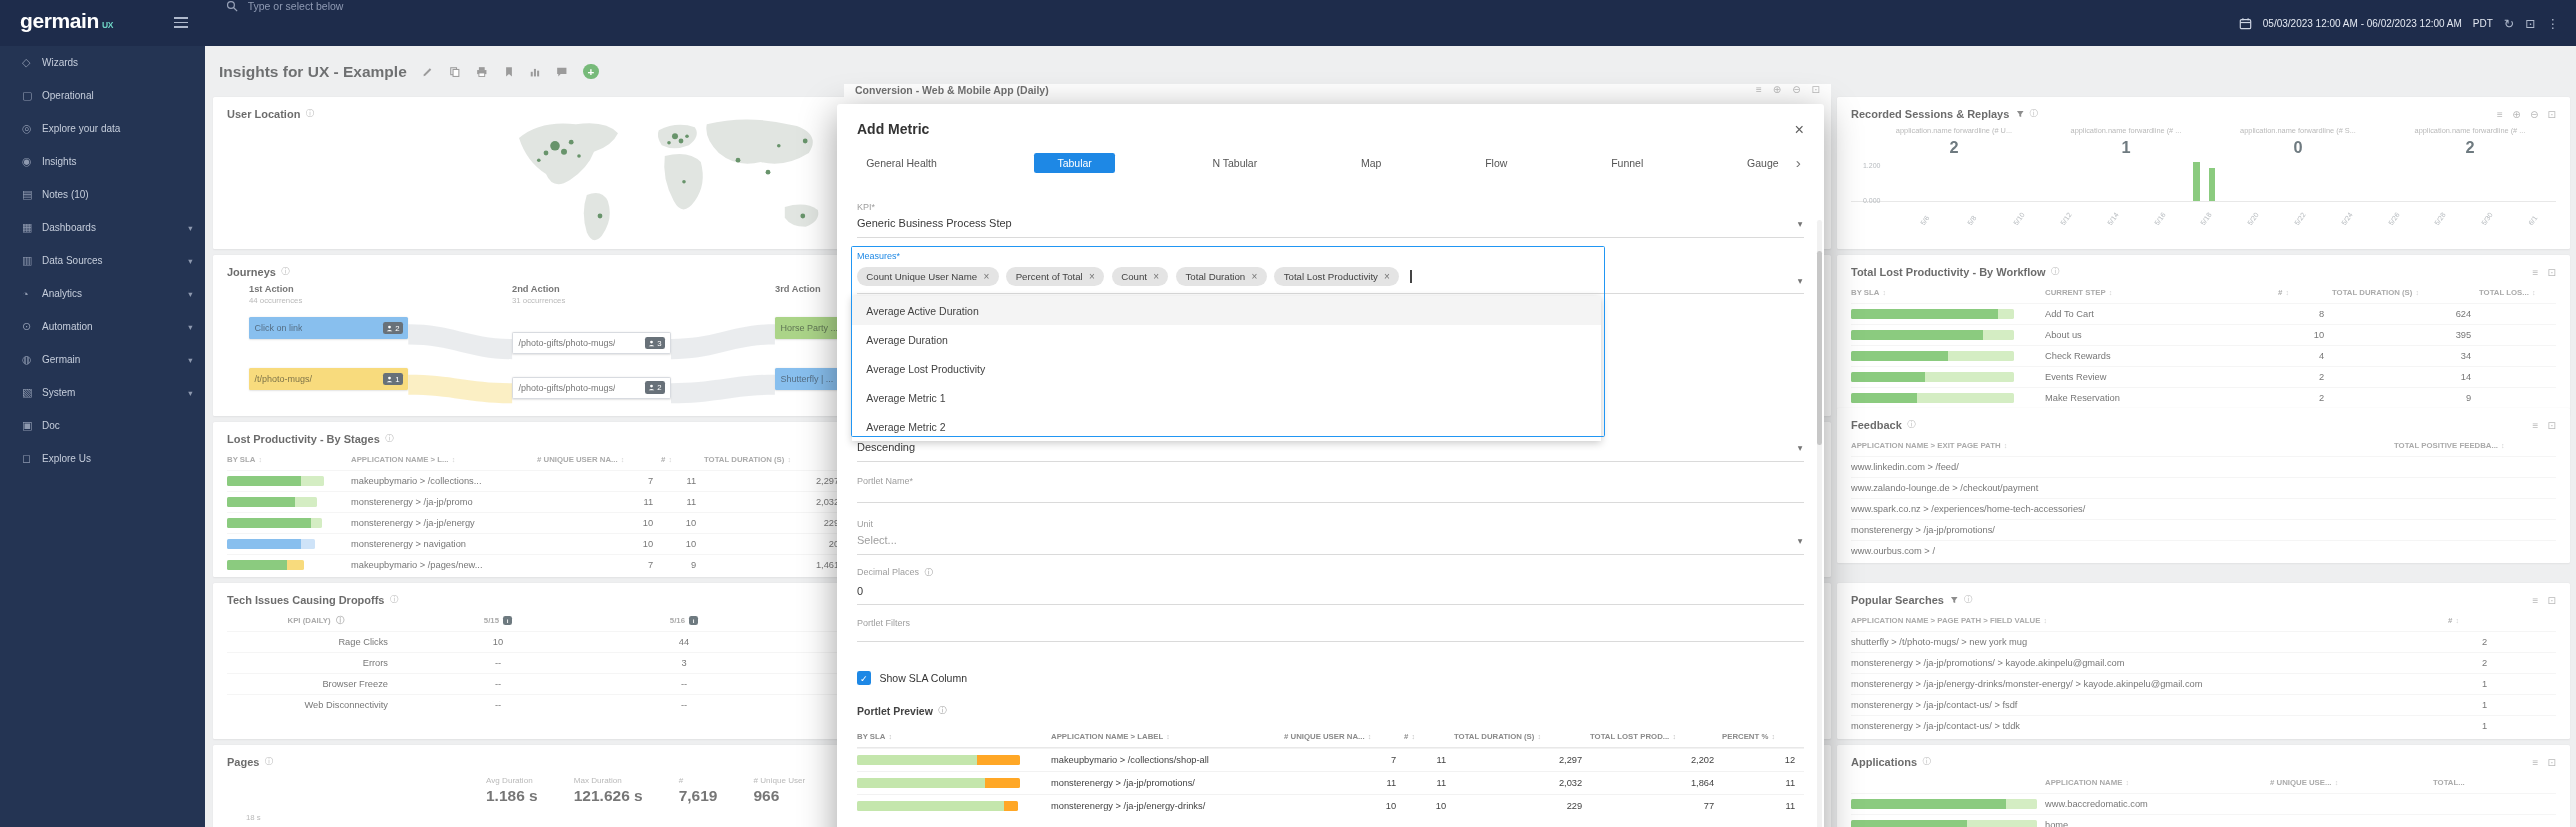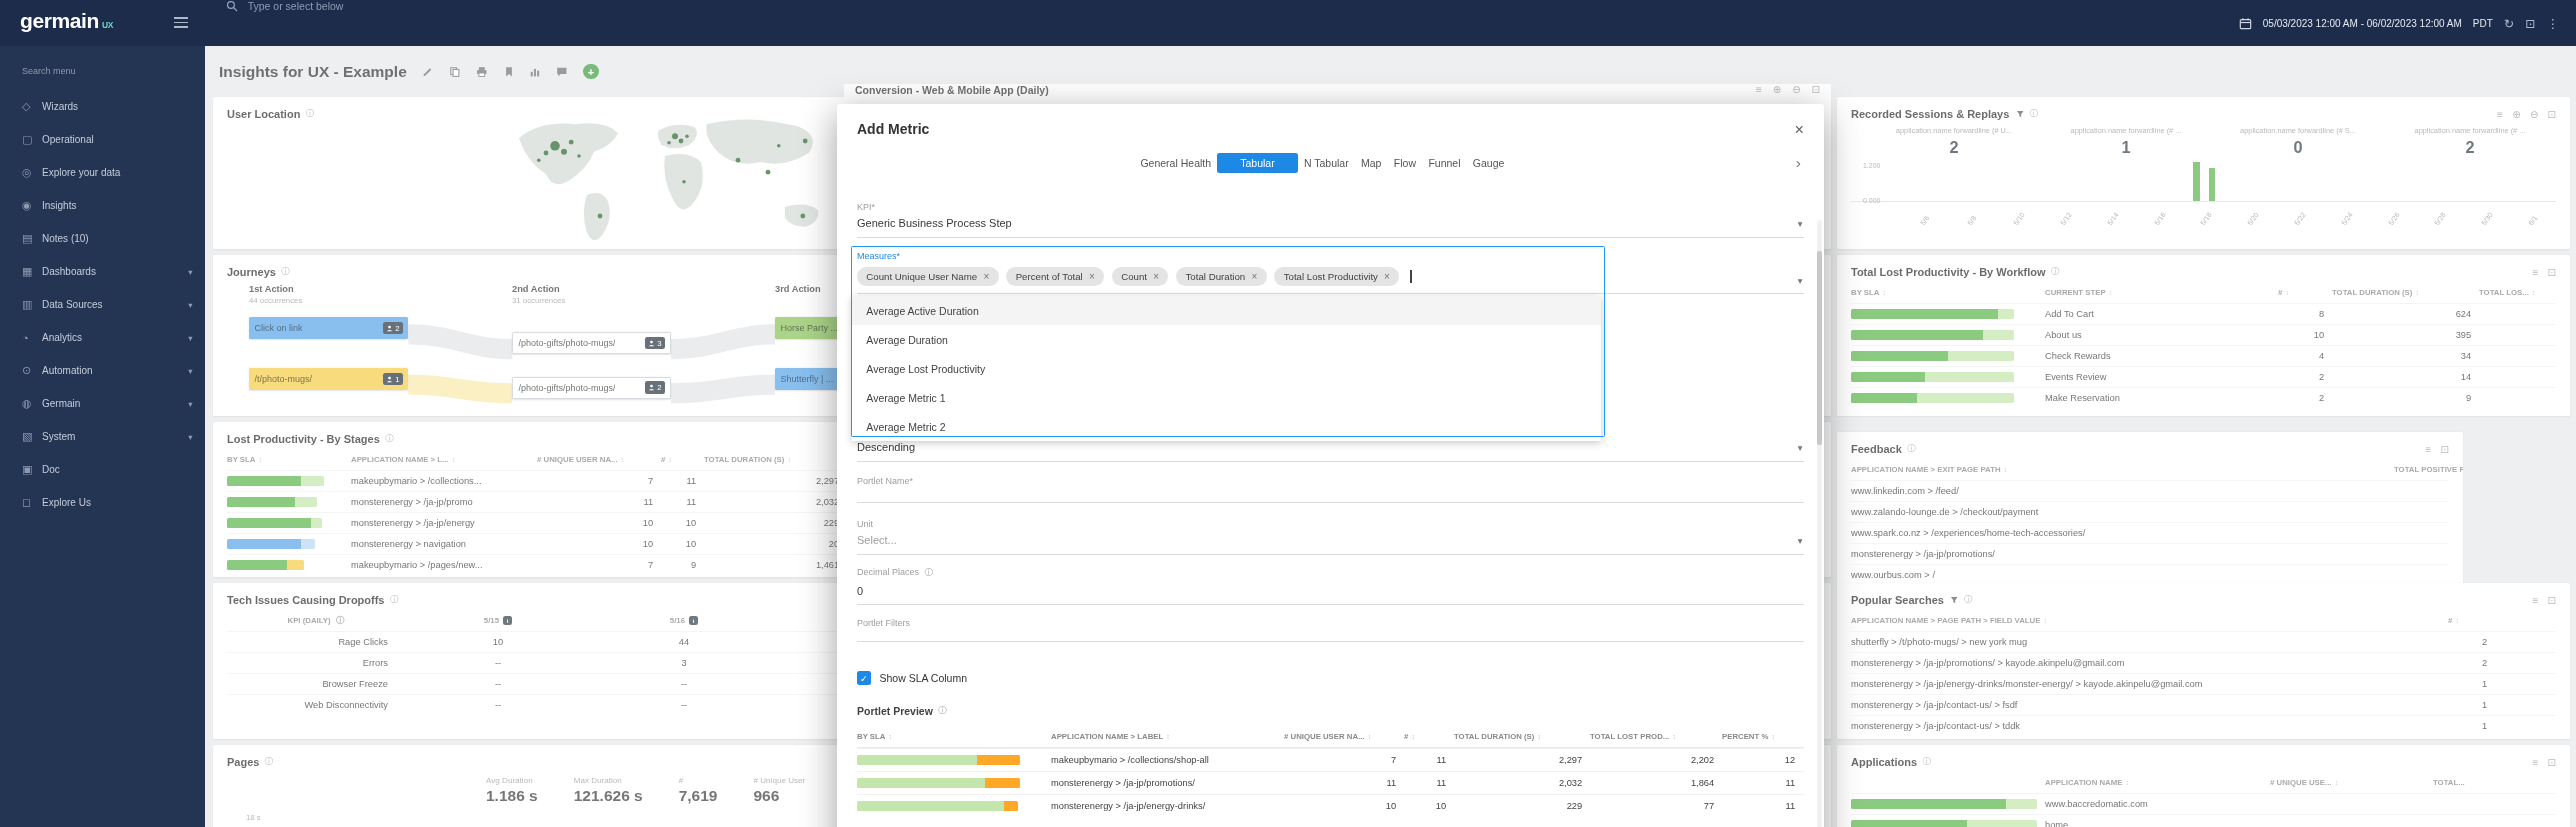--- a/index.html
+++ b/index.html
@@ -102,21 +102,21 @@
   .vbar{position:absolute;bottom:0;width:6.2px;background:var(--green);}
   .xticks{display:flex;justify-content:space-between;margin:3.1px 18.6px 0 50px;height:28px;overflow:hidden;}
   .xtick{width:9.3px;font-size:7px;color:#9aa0a6;transform:rotate(-55deg) translateX(-9.3px);white-space:nowrap;}
 
   
   .modal{position:absolute;left:837px;top:104px;width:987px;height:775px;background:#fff;border-radius:3.1px;box-shadow:0 9.3px 37px rgba(0,0,0,0.38);z-index:100;}
   .m-head{display:flex;align-items:center;padding:17px 20px 4.7px 20px;}
   .m-title{font-size:14px;font-weight:600;color:#333;}
   .m-close{margin-left:auto;font-size:16.3px;color:#616161;cursor:pointer;line-height:1;}
   .m-tabsrow{display:flex;align-items:center;padding:4.7px 23px 0 23px;}
-  .m-tabs{flex:1;display:flex;align-items:center;justify-content:center;}
+  .m-tabs{flex:1;display:flex;align-items:center;justify-content:space-between;}
   .tab{font-size:10.5px;color:#555;padding:10px 6.2px;cursor:pointer;white-space:nowrap;}
   .tab.active{background:var(--accent);color:#fff;border-radius:2.3px;padding:4px 23px;}
   .tabs-more{font-size:15.5px;color:#757575;margin-left:11px;cursor:pointer;}
   .m-body{padding:12.4px 20px 0 20px;position:relative;}
   .f-label{font-size:9px;color:#9e9e9e;}
   .f-value{font-size:11px;color:#383838;margin-top:5.4px;}
   .f-line{border-bottom:0.8px solid #dadada;padding-bottom:7.8px;position:relative;}
   .f-chev{position:absolute;right:1.6px;bottom:7.8px;color:#757575;font-size:9.3px;cursor:pointer;}
   .field{position:relative;margin-top:11px;}
   .placeholder{color:#9e9e9e;}
@@ -178,21 +178,20 @@
         </span>
       <span>05/03/2023 12:00 AM - 06/02/2023 12:00 AM</span>
       <span>PDT</span>
       <span class="top-ic">↻</span>
       <span class="top-ic">⊡</span>
       <span class="top-ic">⋮</span>
     </div>
   </div>
 
   <div class="sidebar">
-    <div class="side-search">Search menu</div>
     <div>
         <div class="side-item">
         <span class="si-icon">◇</span>
         <span class="si-label">Wizards</span>
         <span class="si-chev"></span>
       </div>
         <div class="side-item">
         <span class="si-icon">▢</span>
         <span class="si-label">Operational</span>
         <span class="si-chev"></span>
@@ -759,21 +758,21 @@
             </div>
           <div>Make Reservation</div>
           <div class="num">2</div>
           <div class="num">9</div>
           <div></div>
         </div>
         </div>
     </div>
   </div>
 
-  <div class="panel" style="left:1837px;top:432px;width:626px;height:155px;">
+  <div class="panel" style="left:1837px;top:408px;width:733px;height:155px;">
     <div class="ph">
       <span class="ph-title">Feedback</span>
       <span class="info-ic">ⓘ</span>
       <span class="ph-icons">
         <span>≡</span>
         <span>⊡</span>
       </span>
     </div>
     <div class="tblwrap">
       <div class="fb-grid head-row">

